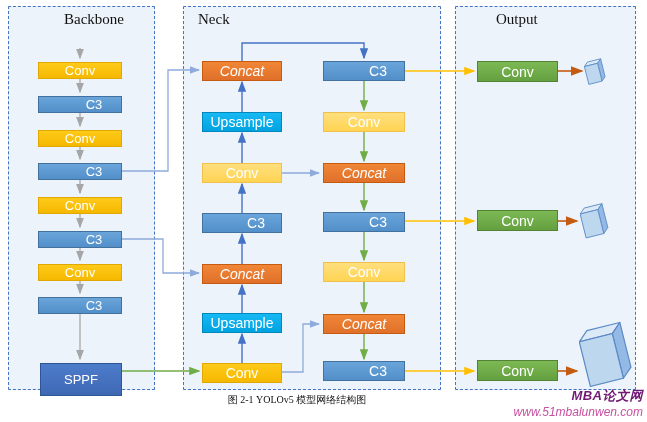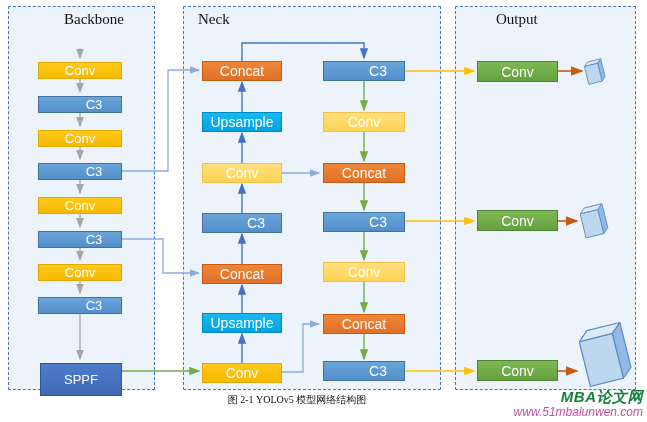--- a/index.html
+++ b/index.html
@@ -18,31 +18,31 @@
   .node{
     position:absolute;display:flex;align-items:center;justify-content:center;
     color:#fff;font-size:13px;box-sizing:border-box;white-space:nowrap;
   }
   .node.nk{font-size:14px;}
   .focus{background:linear-gradient(#f4f4f4,#c7c7c7);border:1px solid #9e9e9e;color:#3a3a3a;font-size:14px;}
   .gold{background:linear-gradient(#ffca1a,#f5b800);border:1px solid #e0a800;}
   .lightconv{background:linear-gradient(#ffdf7e,#ffd453);border:1px solid #f0c04d;}
   .c3{background:linear-gradient(#69a5da,#528fc9);border:1px solid #41719c;padding-left:28px;}
   .sppf{background:linear-gradient(#4d7ccb,#3f68b4);border:1px solid #2f5597;}
-  .concat{background:linear-gradient(#f08636,#e0702a);border:1px solid #c55a11;}
+  .concat{background:linear-gradient(#f08636,#e0702a);border:1px solid #c55a11;font-style:italic;}
   .upsample{background:linear-gradient(#16b9f4,#00a3e0);border:1px solid #0088bd;text-align:center;}
   .greenconv{background:linear-gradient(#7cb954,#65a040);border:1px solid #548235;font-size:14px;}
   svg.overlay{position:absolute;left:0;top:0;pointer-events:none;}
   .icon3d{position:absolute;}
   .caption{
     position:absolute;left:0;top:393px;width:594px;text-align:center;
     font-family:"Liberation Serif",serif;font-size:10px;color:#111;
   }
   .wm{position:absolute;right:4px;text-align:right;font-style:italic;line-height:1;}
-  .wm-name{top:389px;font-size:15px;font-weight:bold;color:#15803d;letter-spacing:.5px;}
+  .wm-name{top:389px;font-size:13px;font-weight:bold;color:#701a75;letter-spacing:.5px;}
   .wm-url{top:406px;font-size:12px;color:#c74f9f;}
 </style>
 </head>
 <body>
 
 <div id="stage">
 
   <div class="panel" style="left:8px;top:6px;width:147px;height:384px"></div>
   <div class="panel" style="left:183px;top:6px;width:258px;height:384px"></div>
   <div class="panel" style="left:455px;top:6px;width:181px;height:384px"></div>

